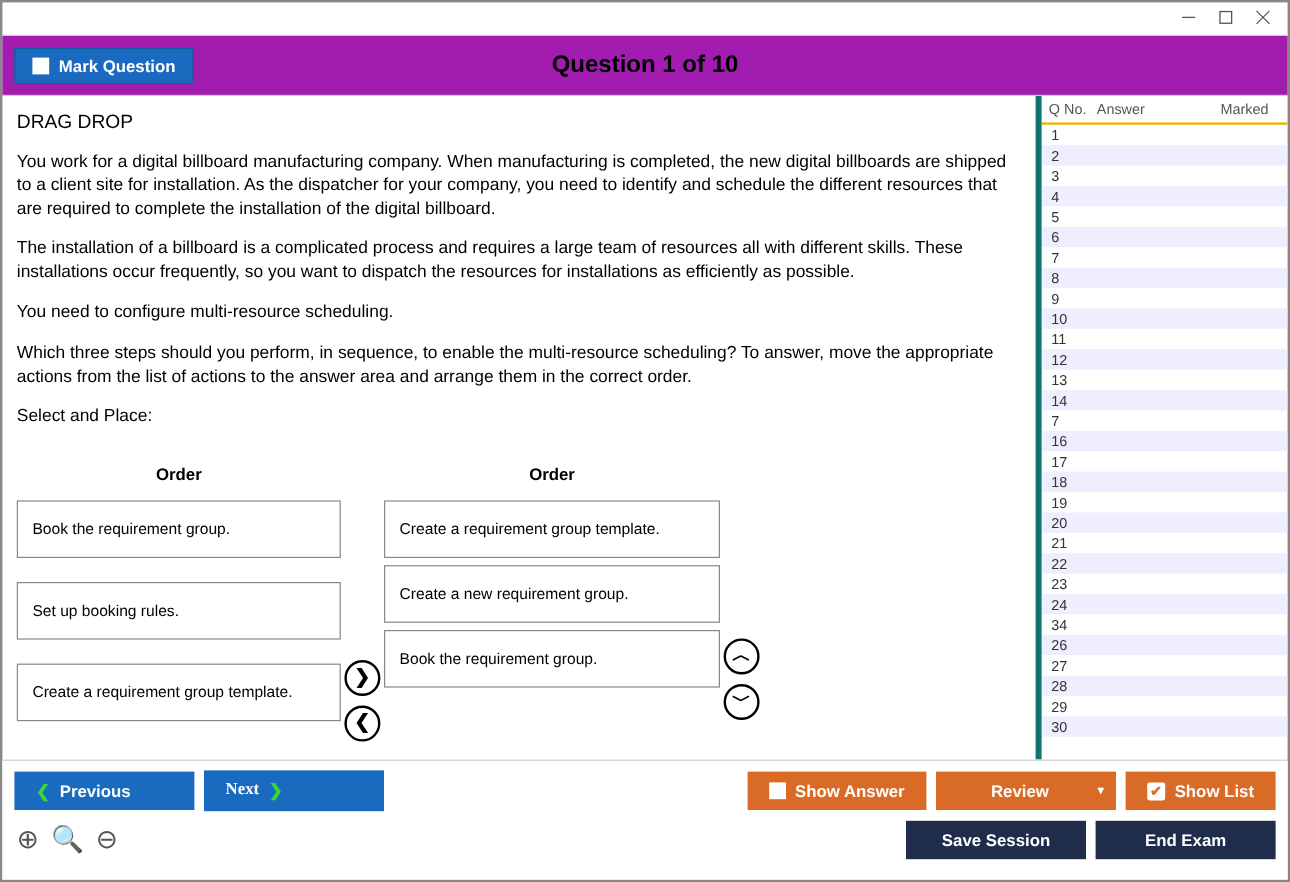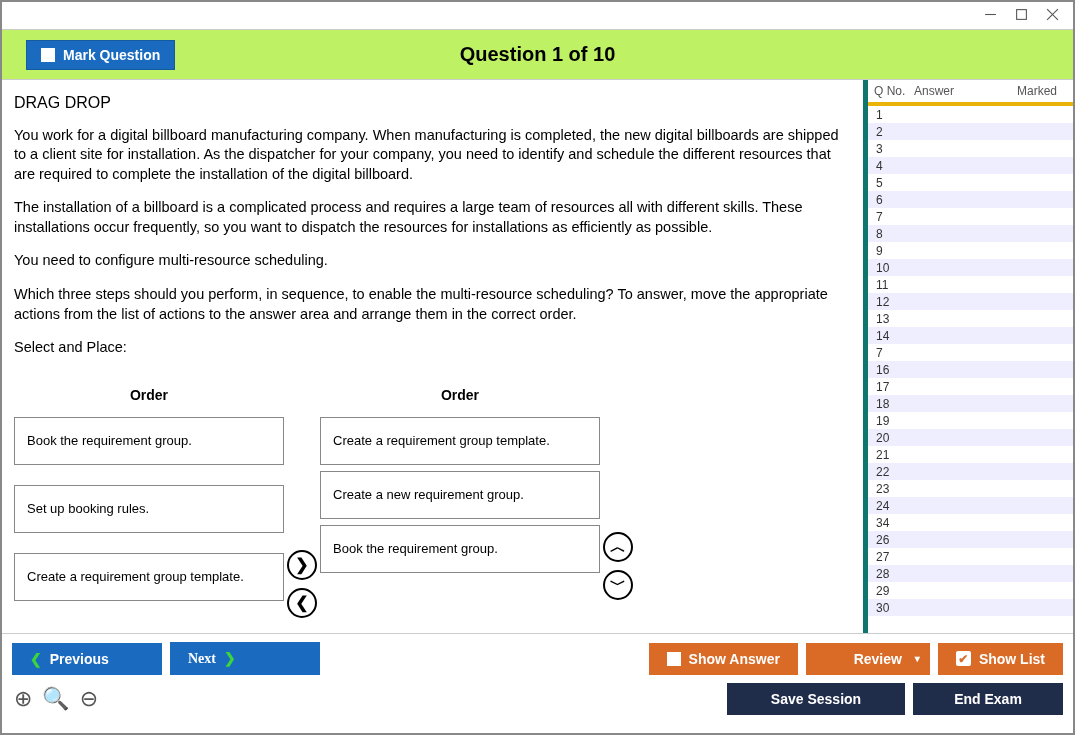--- a/index.html
+++ b/index.html
@@ -3,40 +3,40 @@
 <meta charset="utf-8">
 <style>
   * { box-sizing: border-box; margin: 0; padding: 0; }
   body { font-family: "Segoe UI", Arial, sans-serif; background: #fff; font-size: 13px; color: #000; }
   .window { border: 2px solid #888; width: 1075px; height: 735px; display: flex; flex-direction: column; background: #fff; }
   .titlebar { height: 28px; display: flex; align-items: center; padding: 0 6px; font-size: 12px; border-bottom: 1px solid #ccc; }
   .titlebar span { color: #333; }
   .win-controls { margin-left: auto; display: flex; gap: 18px; padding-right: 8px; }
   .win-controls svg { width: 13px; height: 13px; }
   .win-controls .ctrl { cursor: pointer; color: #555; }
-  .header { background: #bef264; border-bottom: 1px solid #ccc; height: 50px; display: flex; align-items: center; padding: 0 24px; position: relative; }
+  .header { background: #a21caf; border-bottom: 1px solid #ccc; height: 50px; display: flex; align-items: center; padding: 0 10px; position: relative; }
   .mark-btn { background: #1a6bbf; color: #fff; font-weight: bold; padding: 6px 14px; display: flex; align-items: center; cursor: pointer; border: 1px solid #145a9e; font-size: 14px; }
   .mark-btn .sq { width: 14px; height: 14px; background: #fff; margin-right: 8px; }
   .question-title { position: absolute; left: 50%; transform: translateX(-50%); font-weight: bold; font-size: 20px; }
   .main { flex: 1; display: flex; overflow: hidden; }
   .content { flex: 1; overflow-y: scroll; padding: 12px 16px 0 12px; font-size: 14.5px; line-height: 1.35; border-right: 5px solid #0f766e; position: relative; }
   .content p { margin-bottom: 14px; }
   .content .dd-title { font-size: 16px; margin-bottom: 12px; }
   .dragdrop { display: flex; margin-top: 28px; gap: 0; align-items: flex-start; }
   .col { display: flex; flex-direction: column; }
   .col h4 { text-align: center; font-weight: bold; font-size: 14px; margin-bottom: 12px; }
   .col.steps { width: 270px; }
   .col.order { width: 280px; }
   .mid { width: 36px; display:flex; flex-direction:column; justify-content:flex-end; align-items:center; height:232px; gap:8px; }
   .end { width: 36px; display:flex; flex-direction:column; justify-content:flex-end; align-items:center; height:214px; gap:8px; }
   .card { border: 1px solid #888; padding: 14px 12px; font-size: 13px; margin-bottom: 20px; background:#fff; cursor:grab; min-height:48px; display:flex; align-items:center;}
   .col.order .card { margin-bottom: 6px; }
   .circle-btn { width: 30px; height: 30px; border: 2.5px solid #000; border-radius: 50%; display: flex; align-items: center; justify-content: center; font-weight: bold; cursor: pointer; background:#fff; font-size:16px;}
   .sidebar { width: 205px; display: flex; flex-direction: column; font-size: 12px; overflow:hidden; }
-  .side-head { display: flex; padding: 4px 6px; border-bottom: 4px solid #eab308; color:#555; }
+  .side-head { display: flex; padding: 4px 6px; border-bottom: 2px solid #eab308; color:#555; }
   .side-head div:nth-child(1){width:40px;}
   .side-head div:nth-child(2){flex:1;}
   .side-head div:nth-child(3){width:50px;}
   .qlist { flex: 1; overflow-y: scroll; }
   .qlist .row { display:flex; align-items:center; height:17px; padding-left:8px; font-size:12px; color:#333;}
   .qlist .row:nth-child(even){background:#eef;}
   .qlist .row .num { width:32px;}
   .footer { height: 100px; border-top: 1px solid #ccc; padding: 8px 10px; display:flex; flex-direction:column; gap:8px; background:#fff;}
   .btn-row { display:flex; align-items:center; gap:8px;}
   .btn { padding:8px 18px; font-weight:bold; font-size:14px; cursor:pointer; display:flex; align-items:center; gap:8px; border:none;}
@@ -223,36 +223,36 @@
       </button>
       <button class="btn blue" style="width:150px; justify-content:flex-start;font-family:Liberation Serif, serif;">
         <span>Next</span>
         <span class="chev green">❯</span>
       </button>
       <div class="flex-fill"></div>
       <button class="btn orange">
         <div class="sq-w"></div>
         <span>Show Answer</span>
       </button>
-      <button class="btn orange review-drop" style="width:124px; justify-content:flex-end;">
+      <button class="btn orange review-drop" style="width:150px; justify-content:center;">
         <span>Review</span>
       </button>
       <button class="btn orange">
         <div class="chk">✔</div>
         <span>Show List</span>
       </button>
     </div>
     <div class="btn-row">
       <div class="zoom-row">
         <span>⊕</span>
         <span>🔍</span>
         <span>⊖</span>
       </div>
       <div class="flex-fill"></div>
-      <button class="btn navy" style="width:178px; justify-content:center;">
+      <button class="btn navy" style="width:150px; justify-content:center;">
         <span>Save Session</span>
       </button>
       <button class="btn navy" style="width:150px; justify-content:center;">
         <span>End Exam</span>
       </button>
     </div>
   </div>
 
 </div>
 

